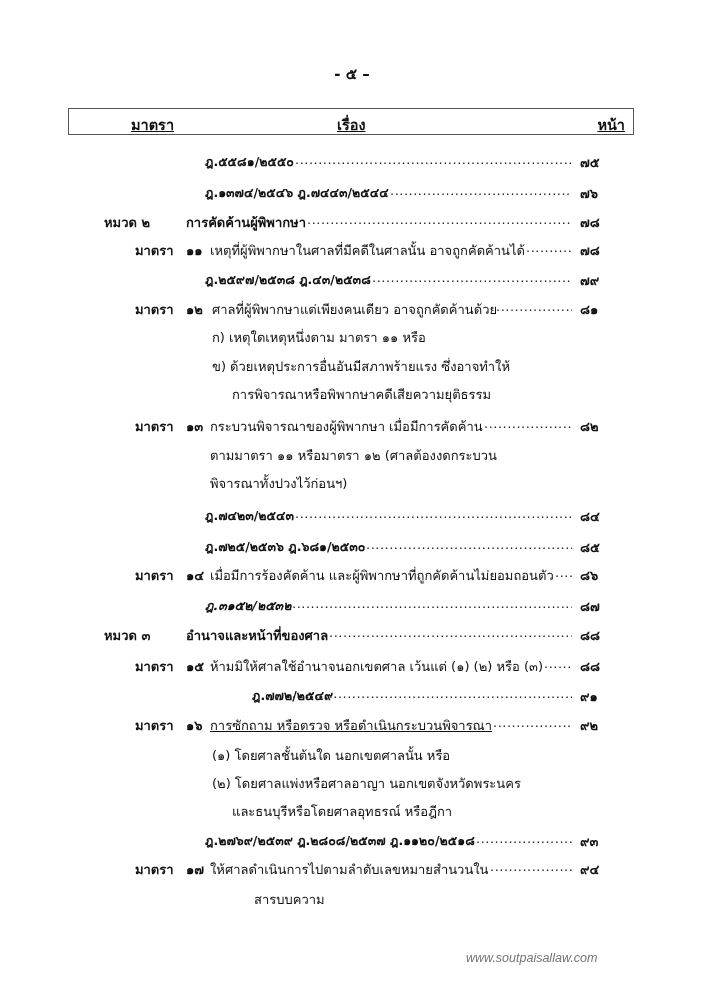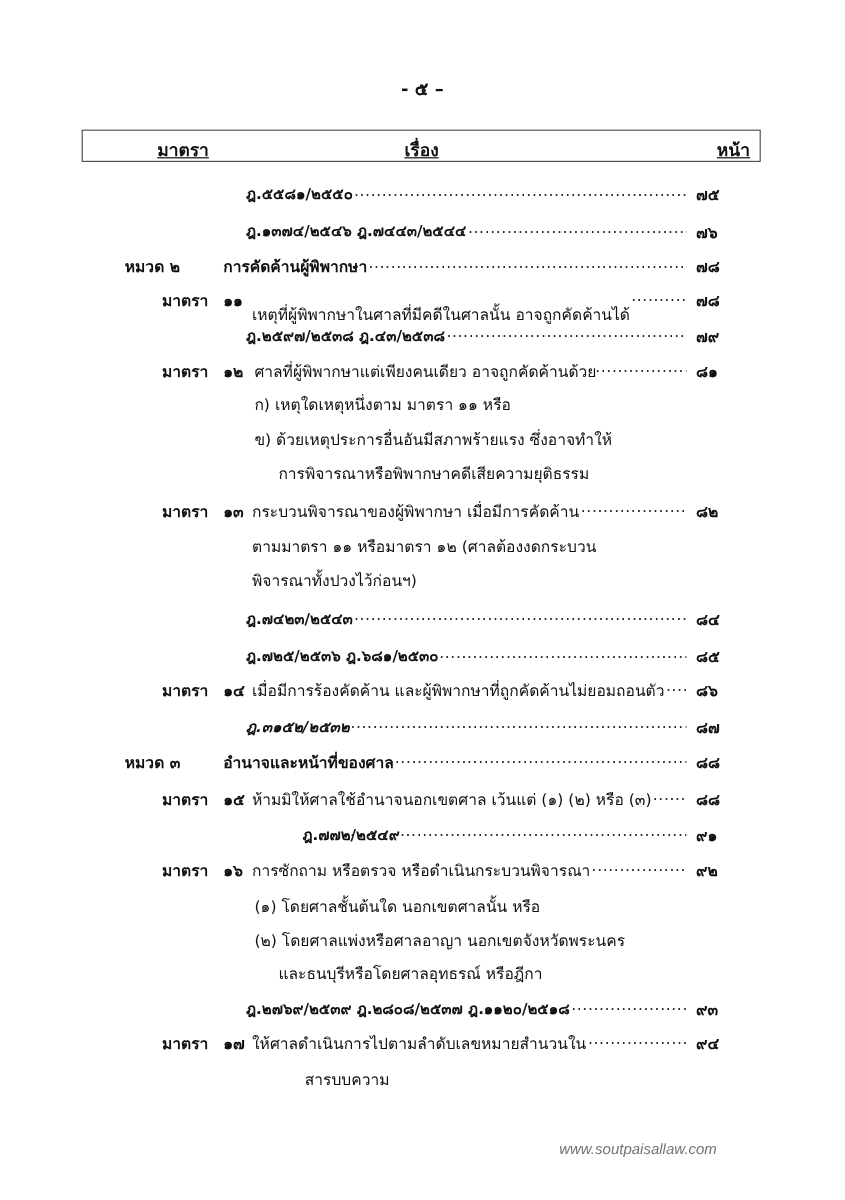--- a/index.html
+++ b/index.html
@@ -111,21 +111,21 @@
     </div>
     <div class="row" style="top: 212px;">
       <span class="plain label-section" style="left: 104px; top: 0px;">หมวด  ๒</span>
       <span class="plain label-section" style="left: 186px; top: 0px;">การคัดค้านผู้พิพากษา</span>
       <span class="dots" style="left: 307px; width: 265px;">........................................................................................................................................................................................................</span>
       <span class="pg">๗๘</span>
     </div>
     <div class="row" style="top: 240px;">
       <span class="plain bold" style="left: 135px; top: 0px;">มาตรา</span>
       <span class="plain bold" style="left: 186px; top: 0px;">๑๑</span>
-      <span class="plain" style="left: 210px; top: 12px; text-align: center;">เหตุที่ผู้พิพากษาในศาลที่มีคดีในศาลนั้น อาจถูกคัดค้านได้</span>
+      <span class="plain" style="left: 210px; top: 0px; text-align: center;">เหตุที่ผู้พิพากษาในศาลที่มีคดีในศาลนั้น อาจถูกคัดค้านได้</span>
       <span class="dots" style="left: 526px; width: 46px;">........................................................................................................................................................................................................</span>
       <span class="pg">๗๘</span>
     </div>
     <div class="row" style="top: 270px;">
       <span class="plain bold" style="left: 205px; top: 0px; font-size: 12.5px;">ฎ.๒๕๙๗/๒๕๓๘     ฎ.๔๓/๒๕๓๘</span>
       <span class="dots" style="left: 372px; width: 200px;">........................................................................................................................................................................................................</span>
       <span class="pg">๗๙</span>
     </div>
     <div class="row" style="top: 299px;">
       <span class="plain bold" style="left: 135px; top: 0px;">มาตรา</span>
@@ -192,21 +192,21 @@
       <span class="pg">๘๘</span>
     </div>
     <div class="row" style="top: 686px;">
       <span class="plain bold" style="left: 205px; top: 0px; font-size: 12.5px; margin-left: 47px;">ฎ.๗๗๒/๒๕๔๙</span>
       <span class="dots" style="left: 287px; width: 285px;">........................................................................................................................................................................................................</span>
       <span class="pg">๙๑</span>
     </div>
     <div class="row" style="top: 715px;">
       <span class="plain bold" style="left: 135px; top: 0px;">มาตรา</span>
       <span class="plain bold" style="left: 186px; top: 0px;">๑๖</span>
-      <span class="plain" style="left: 210px; top: 0px;">การซักถาม หรือตรวจ หรือดำเนินกระบวนพิจารณา</span>
+      <span class="plain" style="left: 210px; top: 0px; text-decoration: underline;">การซักถาม หรือตรวจ หรือดำเนินกระบวนพิจารณา</span>
       <span class="dots" style="left: 493px; width: 79px;">........................................................................................................................................................................................................</span>
       <span class="pg">๙๒</span>
     </div>
     <div class="row" style="top: 745px;">
       <span class="plain" style="left: 212px; top: 0px;">(๑)  โดยศาลชั้นต้นใด  นอกเขตศาลนั้น หรือ</span>
     </div>
     <div class="row" style="top: 773px;">
       <span class="plain" style="left: 212px; top: 0px;">(๒)  โดยศาลแพ่งหรือศาลอาญา  นอกเขตจังหวัดพระนคร</span>
     </div>
     <div class="row" style="top: 801px;">

